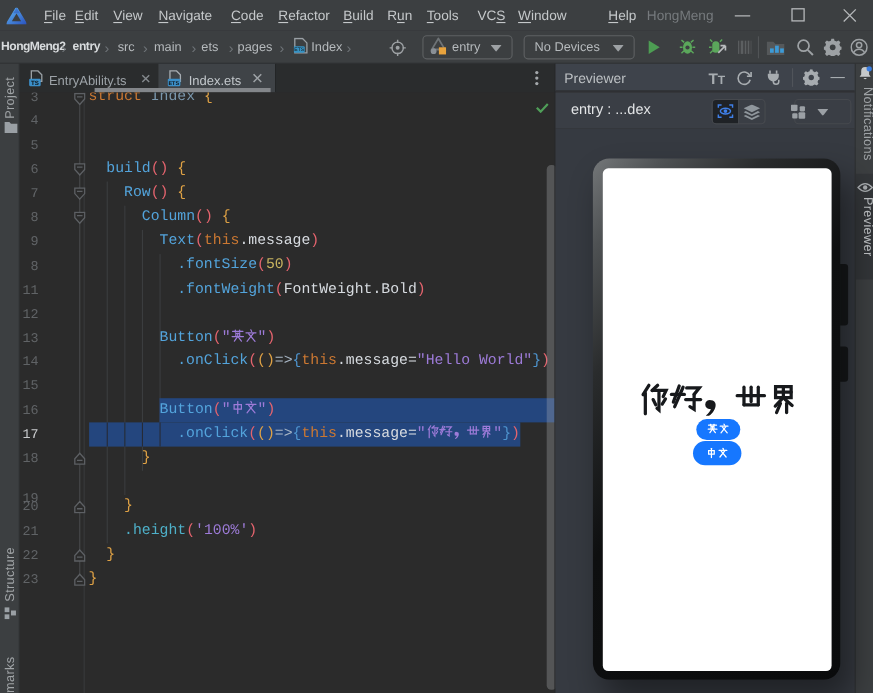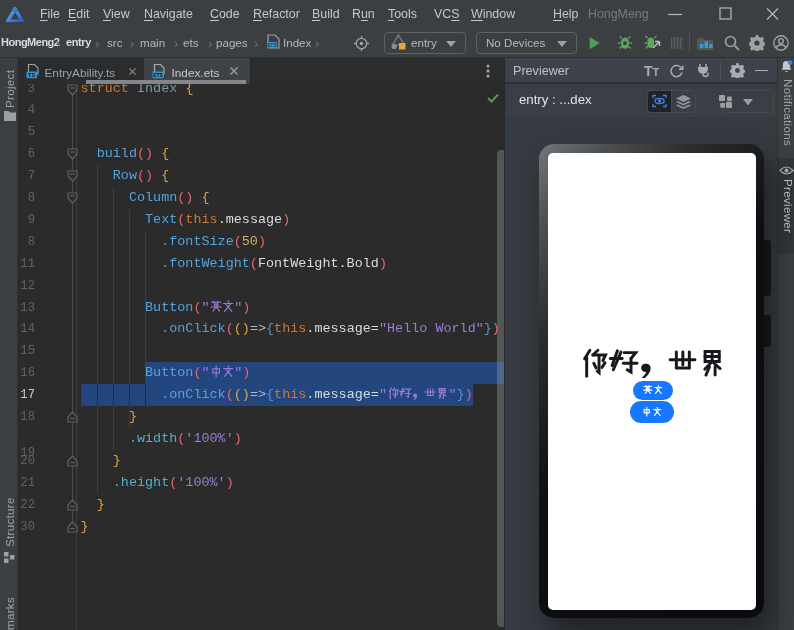--- a/index.html
+++ b/index.html
@@ -325,21 +325,21 @@
     <div class="ln" style="top:213.5px">13</div>
     <div class="ln" style="top:235.4px">14</div>
     <div class="ln" style="top:257.3px">15</div>
     <div class="ln" style="top:279.2px">16</div>
     <div class="ln" style="top:301.1px;color:#c8cacc">17</div>
     <div class="ln" style="top:323px">18</div>
     <div class="ln" style="top:359px">19</div>
     <div class="ln" style="top:366.8px">20</div>
     <div class="ln" style="top:388.7px">21</div>
     <div class="ln" style="top:410.6px">22</div>
-    <div class="ln" style="top:432.5px">30</div>
+    <div class="ln" style="top:432.5px">23</div>
 
     <div class="cl" style="left:62.5px;top:-5.5px"><span class="kw">struct</span> <span style="color:#7a97ad">Index</span> <span class="ylw">{</span></div>
     <div class="cl" style="left:62.5px;top:60.2px">  <span class="fn">build</span><span class="pnk">()</span> <span class="ylw">{</span></div>
     <div class="cl" style="left:62.5px;top:82.1px">    <span class="fn">Row</span><span class="pnk">()</span> <span class="ylw">{</span></div>
     <div class="cl" style="left:62.5px;top:104px">      <span class="fn">Column</span><span class="pnk">()</span> <span class="ylw">{</span></div>
     <div class="cl" style="left:62.5px;top:125.9px">        <span class="fn">Text</span><span class="pnk">(</span><span class="kw">this</span><span class="wht">.message</span><span class="pnk">)</span></div>
     <div class="cl" style="left:62.5px;top:147.8px">          <span class="fn">.fontSize</span><span class="pnk">(</span><span class="num">50</span><span class="pnk">)</span></div>
     <div class="cl" style="left:62.5px;top:169.7px">          <span class="fn">.fontWeight</span><span class="pnk">(</span><span class="wht">FontWeight.Bold</span><span class="pnk">)</span></div>
     <div class="cl" style="left:62.5px;top:213.5px">        <span class="fn">Button</span><span class="pnk">(</span><span class="str">"<svg class="cjk" viewBox="0 0 100 100">
             <use href="#h-ying" stroke="currentColor" stroke-width="9"></use>
@@ -357,21 +357,20 @@
           </svg><svg class="cjk" viewBox="0 0 100 100">
             <use href="#h-hao" stroke="currentColor" stroke-width="9"></use>
           </svg><svg class="cjk" viewBox="0 0 100 100">
             <use href="#h-comma" fill="currentColor"></use>
           </svg><svg class="cjk" viewBox="0 0 100 100">
             <use href="#h-shi" stroke="currentColor" stroke-width="9"></use>
           </svg><svg class="cjk" viewBox="0 0 100 100">
             <use href="#h-jie" stroke="currentColor" stroke-width="9"></use>
           </svg>"</span><span class="blu">}</span><span class="pnk">)</span></div>
     <div class="cl" style="left:62.5px;top:323px">      <span class="ylw">}</span></div>
-    <div class="cl" style="left:62.5px;top:344.9px">      <span style="color:#4eb0c9">.width</span><span class="pnk">(</span><span class="str">'100%'</span><span class="pnk">)</span></div>
     <div class="cl" style="left:62.5px;top:366.8px">    <span class="ylw">}</span></div>
     <div class="cl" style="left:62.5px;top:388.7px">    <span style="color:#4eb0c9">.height</span><span class="pnk">(</span><span class="str">'100%'</span><span class="pnk">)</span></div>
     <div class="cl" style="left:62.5px;top:410.6px">  <span class="ylw">}</span></div>
     <div class="cl" style="left:62.5px;top:432.5px"><span class="ylw">}</span></div>
 
     <svg class="icon" style="left:49px;top:0px" width="11" height="12" viewBox="0 0 11 12">
         <path d="M1 1 H10 V6 L5.5 11 L1 6 Z" fill="#2b2b2b" stroke="#5d6064" stroke-width="1.2"></path>
         <path d="M3 4 H8" stroke="#5d6064" stroke-width="1.2"></path>
       </svg>
     <svg class="icon" style="left:49px;top:64px" width="11" height="12" viewBox="0 0 11 12">

